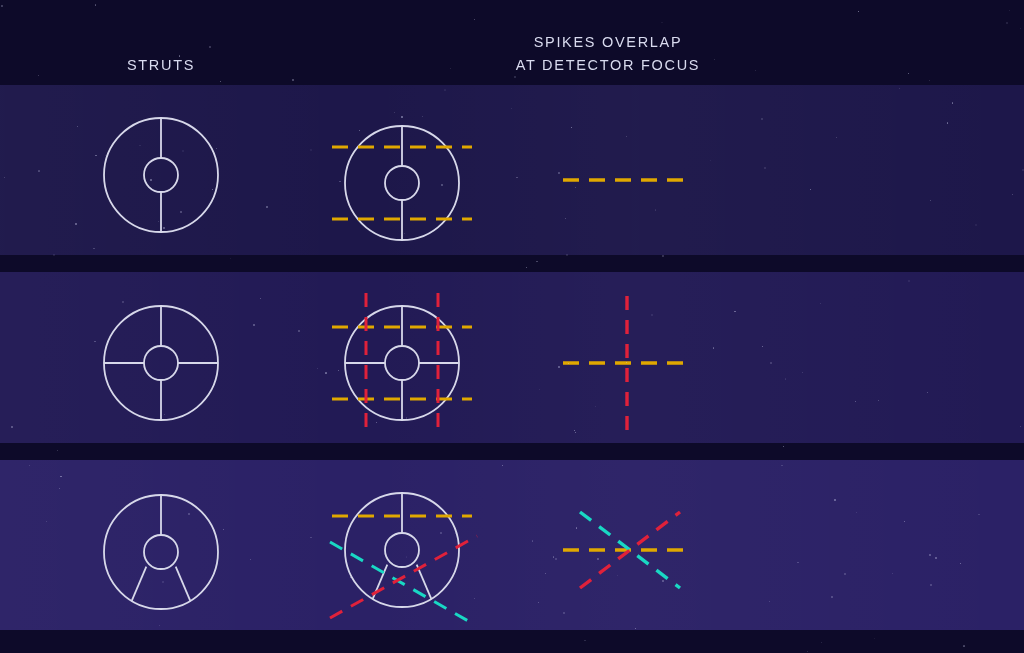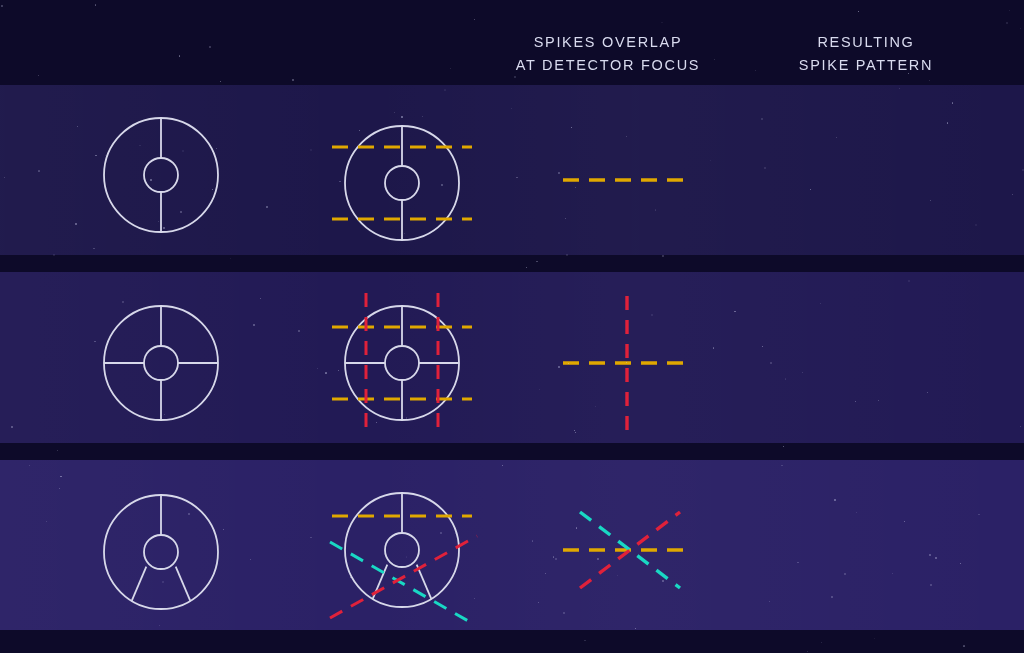--- a/index.html
+++ b/index.html
@@ -72,24 +72,23 @@
   <div class="band" style="top:272px;height:171px;background:#221a55;">
     <div class="sheen"></div>
   </div>
   <div class="gap" style="top:443px;height:17px;"></div>
   <div class="band" style="top:460px;height:170px;background:#2b2166;">
     <div class="sheen"></div>
   </div>
   <div class="gap" style="top:630px;height:23px;"></div>
 
   <div class="header">
+    <div class="col-head" style="left:61px;width:200px;">STRUTS</div>
     <div class="col-head" style="left:488px;width:240px;">SPIKES OVERLAP
 AT DETECTOR FOCUS</div>
-    <div class="col-head" style="left:756px;width:220px;">RESULTING
-SPIKE PATTERN</div>
   </div>
 
   <div class="cell" style="left:96px;top:110px;">
     <svg width="130" height="130" viewBox="0 0 130 130">
       <circle cx="65" cy="65" r="57" fill="none" stroke="#d7d8ea" stroke-width="1.8"></circle>
       <line x1="65" y1="8" x2="65" y2="48" stroke="#d7d8ea" stroke-width="1.8"></line>
       <line x1="65" y1="82" x2="65" y2="122" stroke="#d7d8ea" stroke-width="1.8"></line>
       <circle cx="65" cy="65" r="17" fill="none" stroke="#d7d8ea" stroke-width="1.8"></circle>
     </svg>
   </div>

